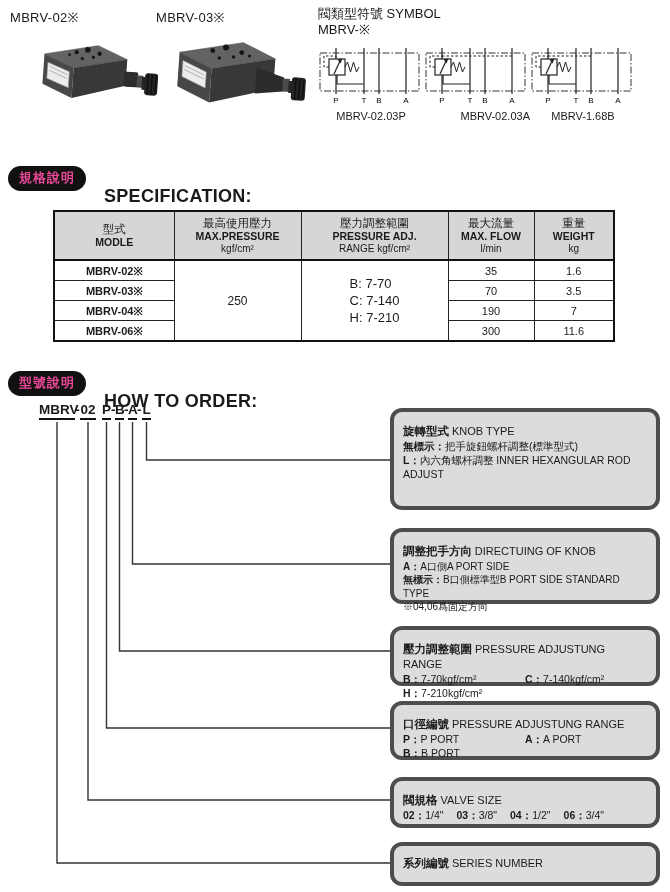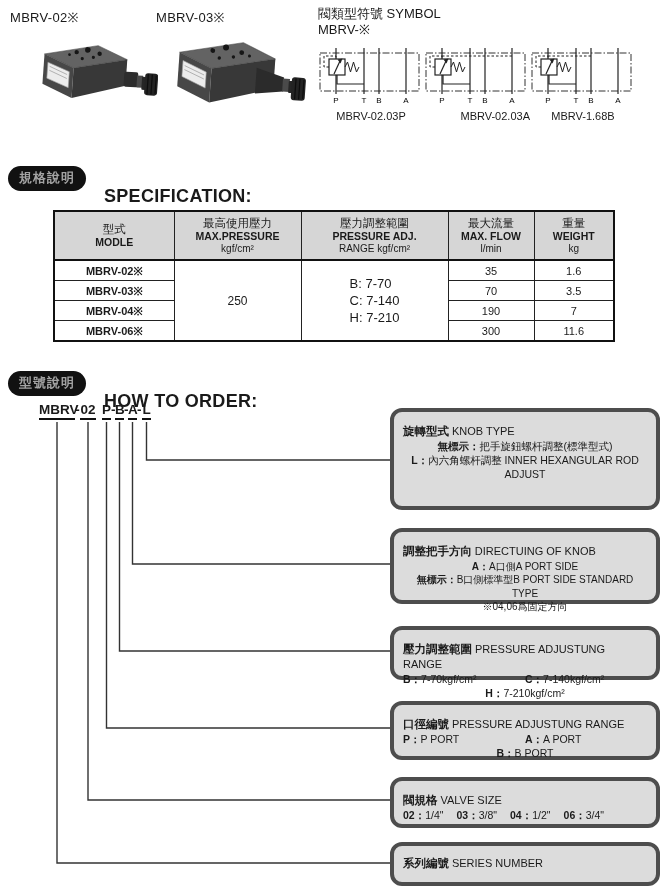--- a/index.html
+++ b/index.html
@@ -3,21 +3,21 @@
 <meta charset="utf-8">
 <style>
   html,body{margin:0;padding:0;background:#fff;}
   .page{position:relative;width:670px;height:892px;background:#ffffff;overflow:hidden;
         font-family:"Liberation Sans",sans-serif;color:#1a1a1a;}
   .abs{position:absolute;}
   
   .prod-label{font-size:13px;letter-spacing:.3px;}
   .sym-title{font-size:13px;line-height:16px;}
   
-  .badge{background:#111;color:#a3a3a3;font-weight:bold;font-size:13px;
+  .badge{background:#111;color:#ec4899;font-weight:bold;font-size:13px;
          padding:3px 11px 4px;border-radius:13px;display:inline-block;letter-spacing:1px;}
   .section-title{font-weight:bold;font-size:18px;letter-spacing:.3px;margin-top:16px;}
   
   table.spec{border-collapse:collapse;table-layout:fixed;width:560px;}
   table.spec th,table.spec td{border:1px solid #222;text-align:center;padding:0;font-size:11px;}
   table.spec{border:2px solid #111;}
   table.spec th{background:#d6d6d6;font-weight:normal;height:47px;border-bottom:2px solid #111;}
   table.spec td{height:19px;}
   .h-zh{font-size:11.5px;display:block;line-height:14px;}
   .h-en{font-size:10.5px;font-weight:bold;display:block;line-height:13px;}
@@ -29,21 +29,21 @@
             font-size:13.5px;border-bottom:2px solid #111;line-height:16px;}
   .code-sep{position:absolute;top:402px;height:16px;text-align:center;font-weight:bold;
             font-size:13.5px;line-height:16px;}
   
   .callout{position:absolute;left:390px;width:270px;box-sizing:border-box;
            background:#dcdcdc;border:4px solid #4d4d4d;border-radius:12px;
            padding:12px 9px;font-size:10.5px;line-height:1.32;}
   .box-title{margin-bottom:1px;}
   .box-title .zh{font-weight:bold;font-size:11.5px;}
   .box-title .en{font-size:11px;}
-  .box-line{margin:0;text-align:center;}
+  .box-line{margin:0;}
   .pf{font-weight:bold;}
   .box-cols{display:flex;}
   .box-cols .c1{width:122px;}
   .items-row{display:flex;gap:13px;}
   .callout.center-v{display:flex;align-items:center;}
   svg text{font-family:"Liberation Sans",sans-serif;}
 </style>
 </head>
 <body>
 
@@ -275,21 +275,21 @@
   <div class="callout" style="top:528px;height:76px;font-size:10px;">
     <div class="box-title">
       <span class="zh">調整把手方向</span>
       <span class="en">DIRECTUING OF KNOB</span>
     </div>
     <div class="box-line"><span class="pf">A：</span><span>A口側A PORT SIDE</span></div>
     <div class="box-line"><span class="pf">無標示：</span><span>B口側標準型B PORT SIDE STANDARD TYPE</span></div>
     <div class="box-line"><span>※04,06爲固定方向</span></div>
   </div>
 
-  <div class="callout" style="top:626px;height:54px;">
+  <div class="callout" style="top:626px;height:60px;">
     <div class="box-title">
       <span class="zh">壓力調整範圍</span>
       <span class="en">PRESSURE ADJUSTUNG RANGE</span>
     </div>
     <div class="box-cols">
       <span class="c1"><span class="pf">B：</span><span>7-70kgf/cm²</span></span>
       <span><span class="pf">C：</span><span>7-140kgf/cm²</span></span>
     </div>
     <div class="box-line"><span class="pf">H：</span><span>7-210kgf/cm²</span></div>
   </div>

